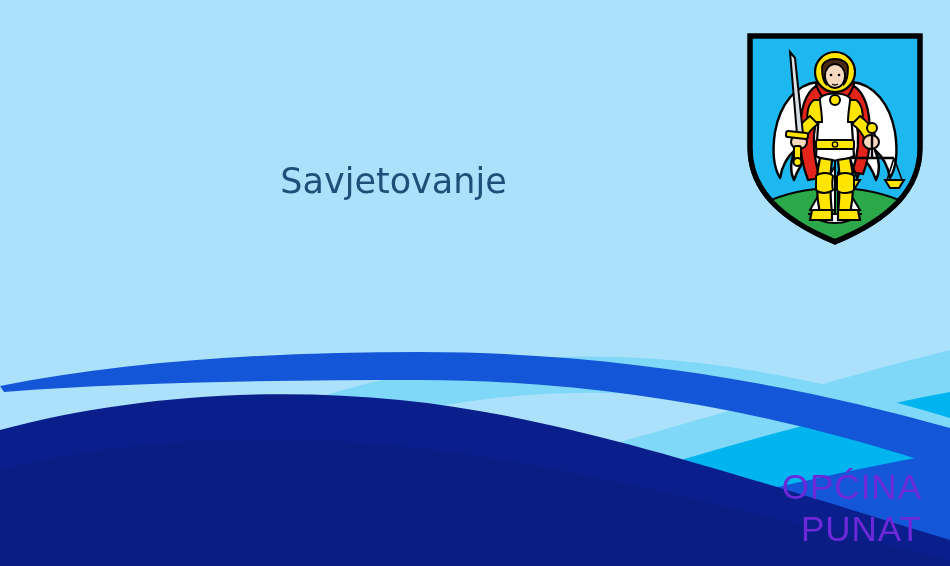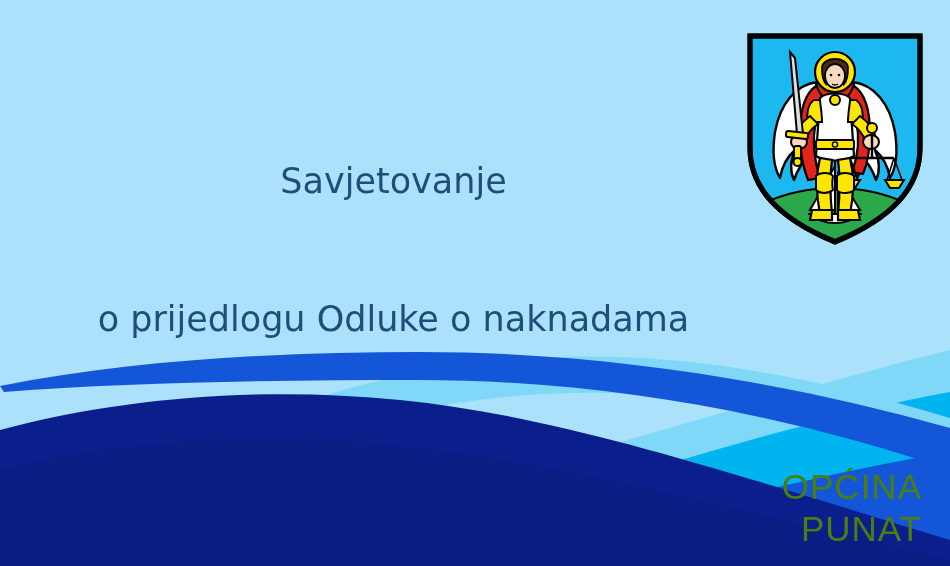--- a/index.html
+++ b/index.html
@@ -54,21 +54,21 @@
     height: 222px;
   }
   #crest svg { display: block; width: 186px; height: 222px; }
 
   
   #wordmark {
     position: absolute;
     right: 28px;
     top: 466px;
     text-align: right;
-    color: #4d7c0f;
+    color: #6d28d9;
     font-family: "Liberation Sans", sans-serif;
     font-size: 35px;
     line-height: 42px;
     font-weight: 400;
     letter-spacing: 1px;
   }
   #wordmark .wm-line { display: block; }
 </style>
 </head>
 <body>
@@ -93,21 +93,20 @@
 
     <path fill="#0B1F8C" d="M0,430 C120,398 260,386 400,400 C560,416 720,470 950,540
              L950,566 L0,566 Z"></path>
 
     <path fill="#0A1C80" opacity="0.55" d="M0,470 C120,440 260,432 400,446 C560,462 720,506 950,560
              L950,566 L0,566 Z"></path>
   </svg>
 
   <div id="headline">
     <span class="ln ln1">Savjetovanje</span>
-    <span class="ln ln2">o prijedlogu Odluke o naknadama</span>
     
   </div>
 
   <div id="crest">
     <svg viewBox="0 0 186 222">
       <defs>
         <clipPath id="shieldClip">
           <path d="M8,8 L178,8 L178,120 C178,160 150,190 93,214 C36,190 8,160 8,120 Z"></path>
         </clipPath>
       </defs>

